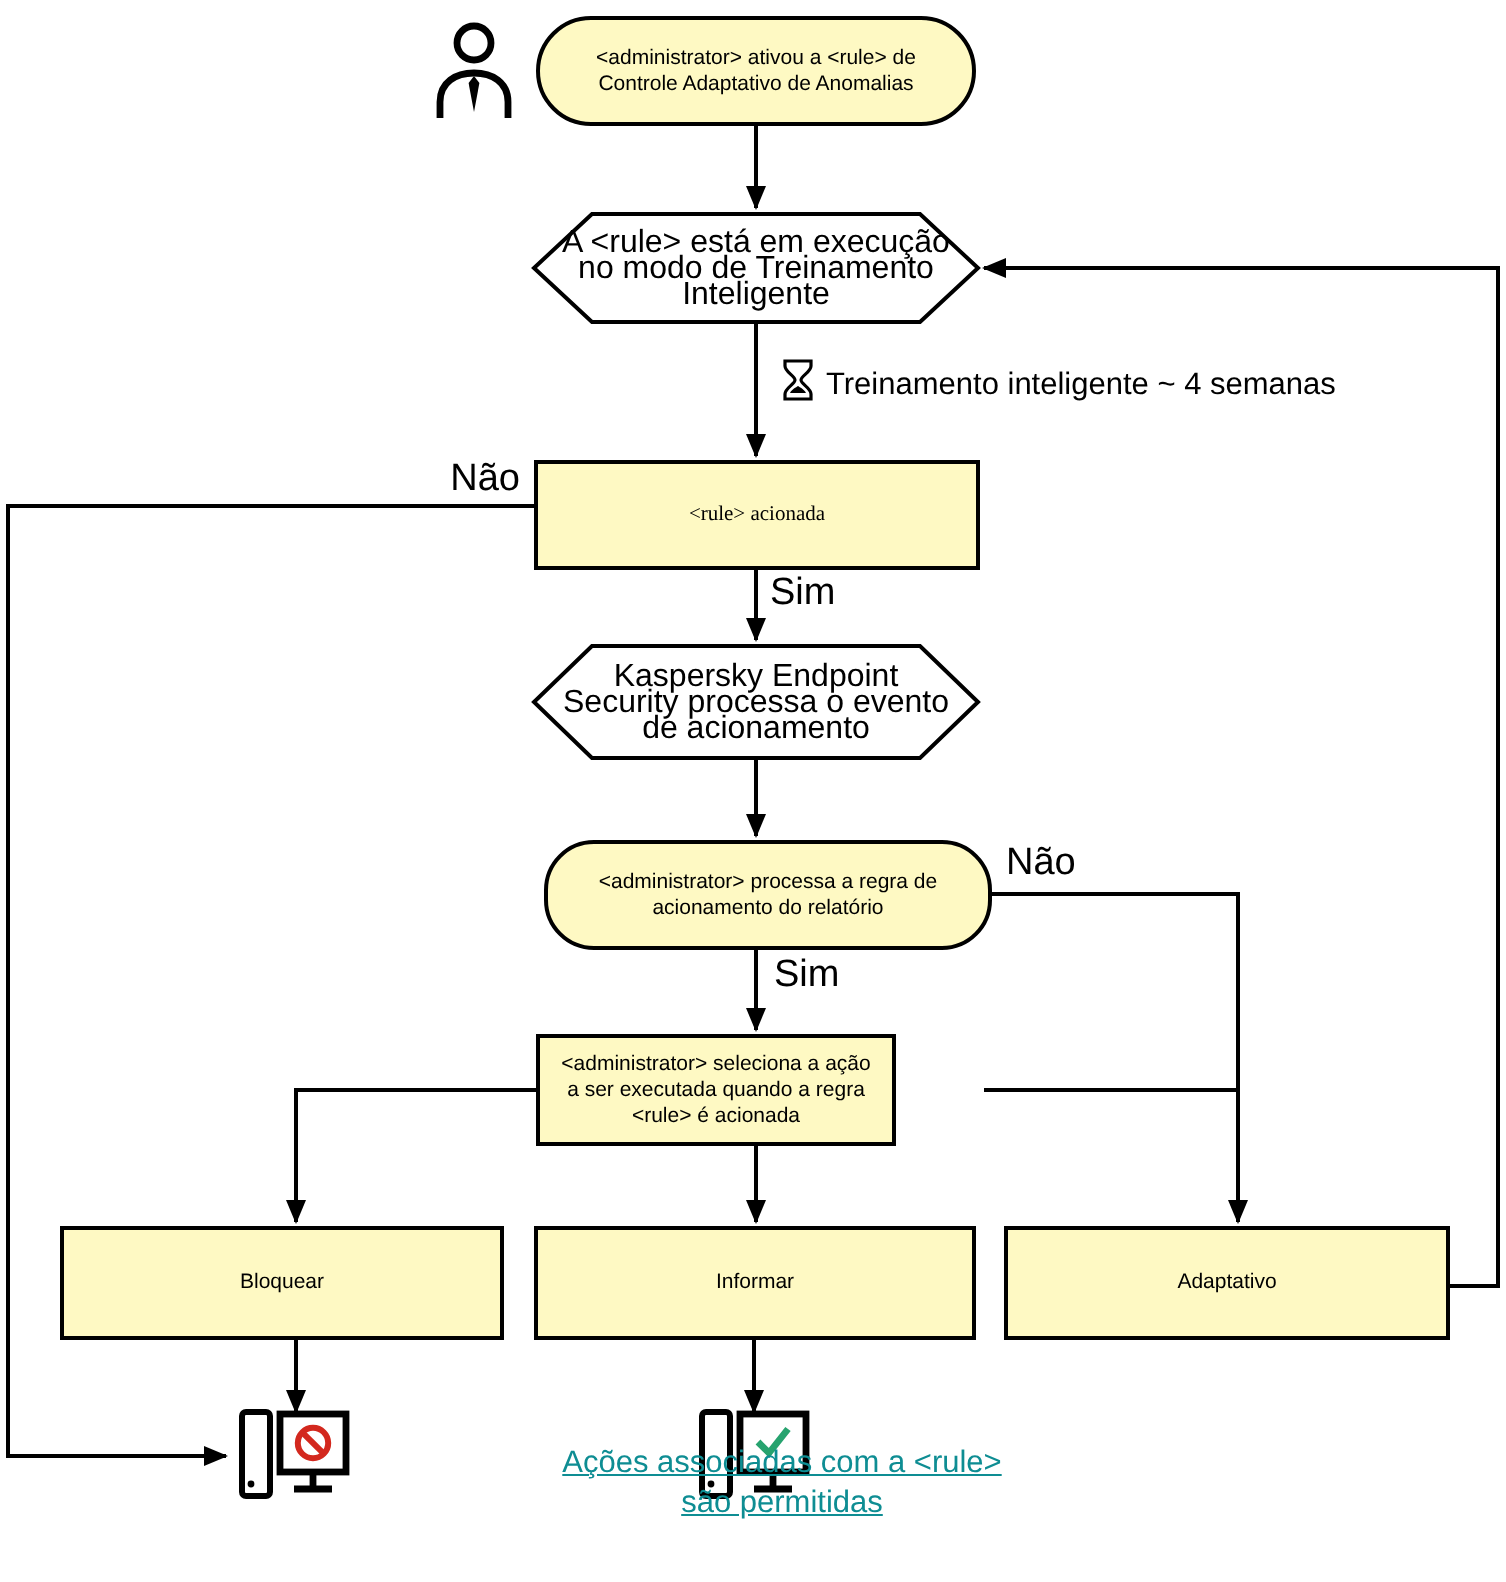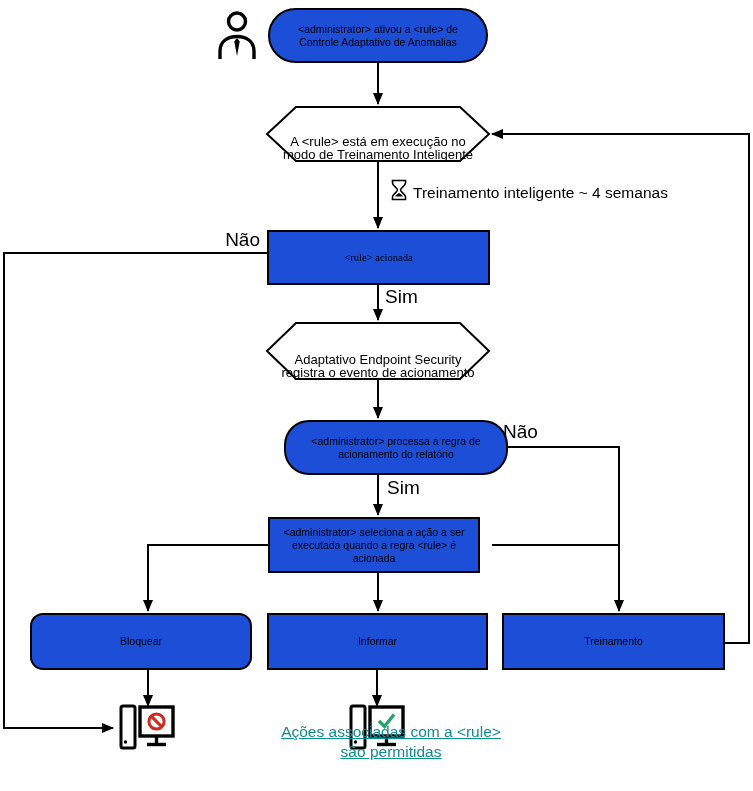--- a/index.html
+++ b/index.html
@@ -6,28 +6,28 @@
   .stage{
     position:relative;width:753px;height:791px;background:#fff;overflow:hidden;
     font-family:"Liberation Sans","DejaVu Sans",sans-serif;color:#000;
   }
   svg.layer{position:absolute;left:0;top:0;z-index:1;}
   .cline{fill:none;stroke:var(--line,#000);stroke-width:2;}
   .hexshape{fill:#fff;stroke:var(--line,#000);stroke-width:2;}
   .arwhead{fill:var(--line,#000);}
   .node{
     position:absolute;z-index:2;box-sizing:border-box;
-    background:#1d4ed8;border:2px solid var(--line,#000);
+    background:#fef9c3;border:2px solid var(--line,#000);
     display:flex;align-items:center;justify-content:center;
     text-align:center;font-size:10.5px;line-height:13px;padding:2px 8px;
   }
   .stadium{border-radius:28px;}
   .hex-label{
-    position:absolute;z-index:2;display:flex;align-items:flex-end;justify-content:center;
-    text-align:center;font-size:13px;line-height:13px;background:transparent;border:none;
+    position:absolute;z-index:2;display:flex;align-items:center;justify-content:center;
+    text-align:center;font-size:16px;line-height:13px;background:transparent;border:none;
   }
   .edge-label{position:absolute;z-index:2;font-size:19px;line-height:18px;}
   .note-label{position:absolute;z-index:2;font-size:15.5px;line-height:19px;}
   .outcome{
     position:absolute;z-index:2;text-align:center;font-size:15.5px;line-height:20px;
   }
   .outcome.blocked{color:var(--blocked-text,#c9524b);}
   .outcome.allowed{color:var(--allowed-text,#0e8d93);}
   .icon-svg{position:absolute;z-index:2;}
   .stroke-ink{stroke:var(--line,#000);fill:none;}
@@ -72,53 +72,53 @@
   </svg>
 
   <div class="node stadium" style="left:268px;top:8px;width:220px;height:55px;">
     <span>&lt;administrator&gt; ativou a &lt;rule&gt; de Controle Adaptativo de Anomalias</span>
   </div>
 
   <div class="hex-label" style="left:280px;top:107px;width:196px;height:54px;">
     <span>A &lt;rule&gt; está em execução no modo de Treinamento Inteligente</span>
   </div>
   <div class="hex-label" style="left:280px;top:323px;width:196px;height:56px;">
-    <span>Adaptativo Endpoint Security registra o evento de acionamento</span>
+    <span>Kaspersky Endpoint Security processa o evento de acionamento</span>
   </div>
 
   <svg class="icon-svg" style="left:391px;top:179px;" width="16" height="22" viewBox="0 0 16 22">
     <path d="M1.5,1.5 H14.5 V4 C14.5,7 9.5,9 9.5,11 C9.5,13 14.5,15 14.5,18 V20.5 H1.5 V18 C1.5,15 6.5,13 6.5,11 C6.5,9 1.5,7 1.5,4 Z" class="stroke-ink" stroke-width="1.6"></path>
     <path d="M4,17.5 C5,15.5 7,14.8 8,14 C9,14.8 11,15.5 12,17.5 Z" class="fill-ink"></path>
   </svg>
   <div class="note-label" style="left:413px;top:183px;">Treinamento inteligente ~ 4 semanas</div>
 
   <div class="node" style="left:267px;top:230px;width:223px;height:55px;font-family:Liberation Serif, serif;">
     <span>&lt;rule&gt; acionada</span>
   </div>
   <div class="edge-label" style="left:200px;top:231px;width:60px;text-align:right;">Não</div>
   <div class="edge-label" style="left:385px;top:288px;">Sim</div>
 
-  <div class="node" style="left:284px;top:420px;width:224px;height:55px;border-radius:25px;">
+  <div class="node" style="left:272px;top:420px;width:224px;height:55px;border-radius:25px;">
     <span>&lt;administrator&gt; processa a regra de acionamento do relatório</span>
   </div>
   <div class="edge-label" style="left:503px;top:423px;">Não</div>
   <div class="edge-label" style="left:387px;top:479px;">Sim</div>
 
-  <div class="node" style="left:268px;top:517px;width:212px;height:56px;justify-content:center;">
+  <div class="node" style="left:268px;top:517px;width:180px;height:56px;justify-content:center;">
     <span>&lt;administrator&gt; seleciona a ação a ser executada quando a regra &lt;rule&gt; é acionada</span>
   </div>
 
-  <div class="node" style="left:30px;top:613px;width:222px;height:57px;border-radius:13px;">
+  <div class="node" style="left:30px;top:613px;width:222px;height:57px;">
     <span>Bloquear</span>
   </div>
   <div class="node" style="left:267px;top:613px;width:221px;height:57px;">
     <span>Informar</span>
   </div>
   <div class="node" style="left:502px;top:613px;width:223px;height:57px;">
-    <span>Treinamento</span>
+    <span>Adaptativo</span>
   </div>
 
   <svg class="icon-svg" style="left:117px;top:703px;" width="60" height="50" viewBox="0 0 60 50">
     <rect x="4" y="3" width="14" height="42" rx="2" class="stroke-ink" stroke-width="3" fill="#fff"></rect>
     <circle cx="8.5" cy="39" r="1.7" class="fill-ink"></circle>
     <rect x="23" y="4" width="33" height="29" class="stroke-ink" stroke-width="3.4" fill="#fff"></rect>
     <line x1="39.5" y1="33" x2="39.5" y2="40" class="stroke-ink" stroke-width="3.4"></line>
     <line x1="30" y1="41.5" x2="49" y2="41.5" class="stroke-ink" stroke-width="3.4"></line>
     <circle cx="39.5" cy="18.5" r="7.6" class="prohibit" stroke-width="3"></circle>
     <line x1="34.4" y1="13.4" x2="44.6" y2="23.6" class="prohibit" stroke-width="3"></line>

